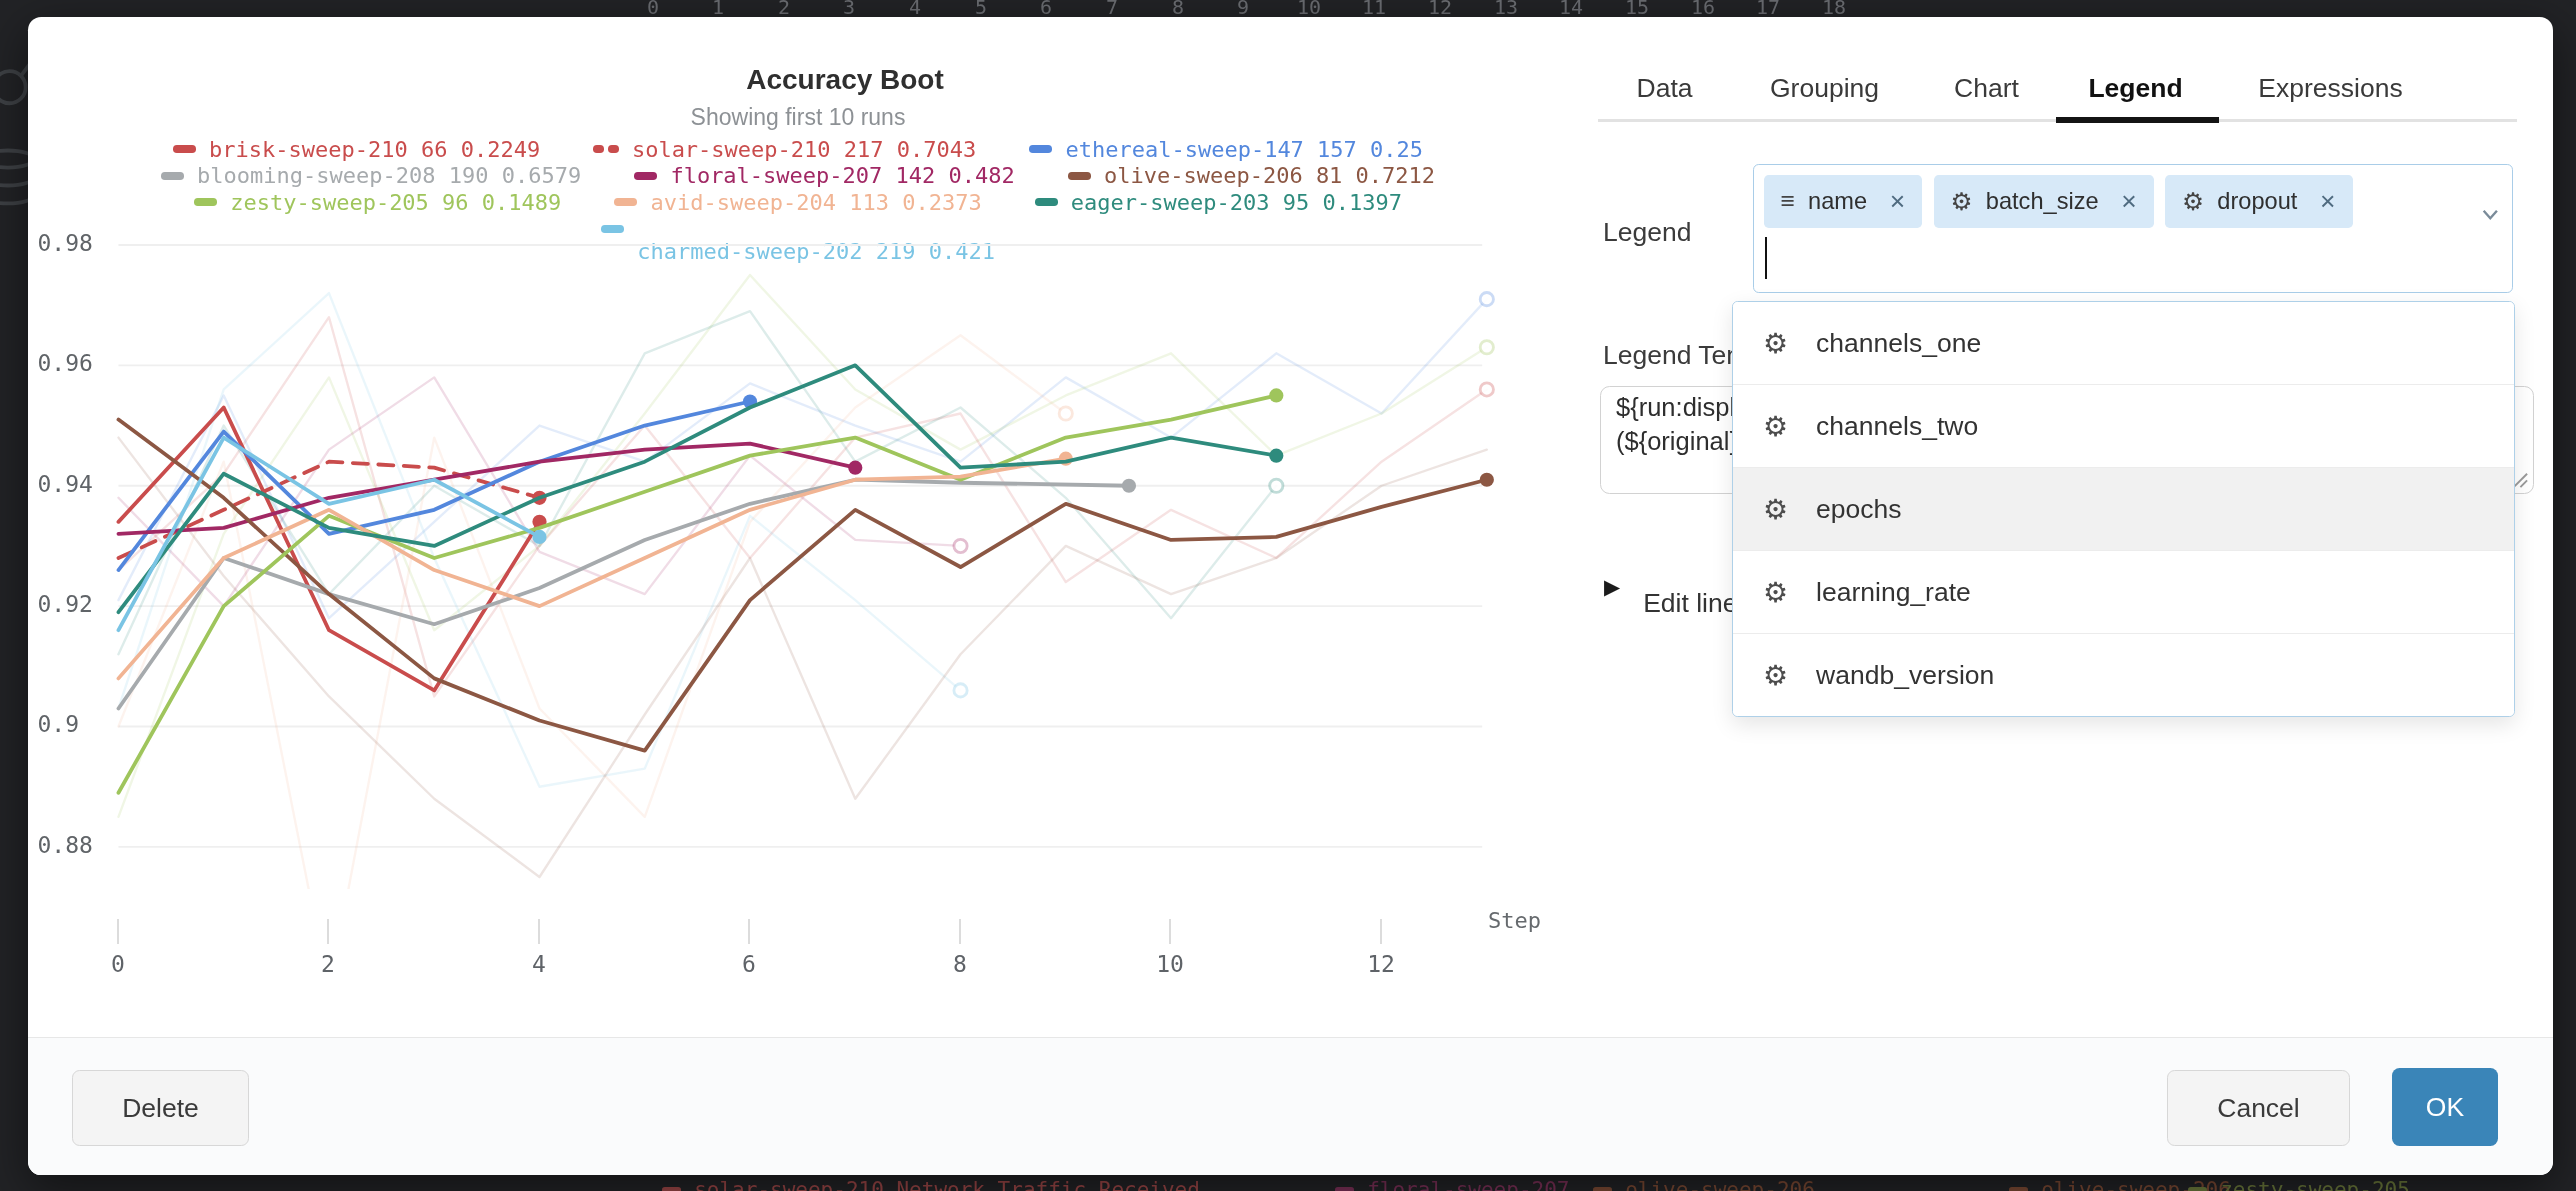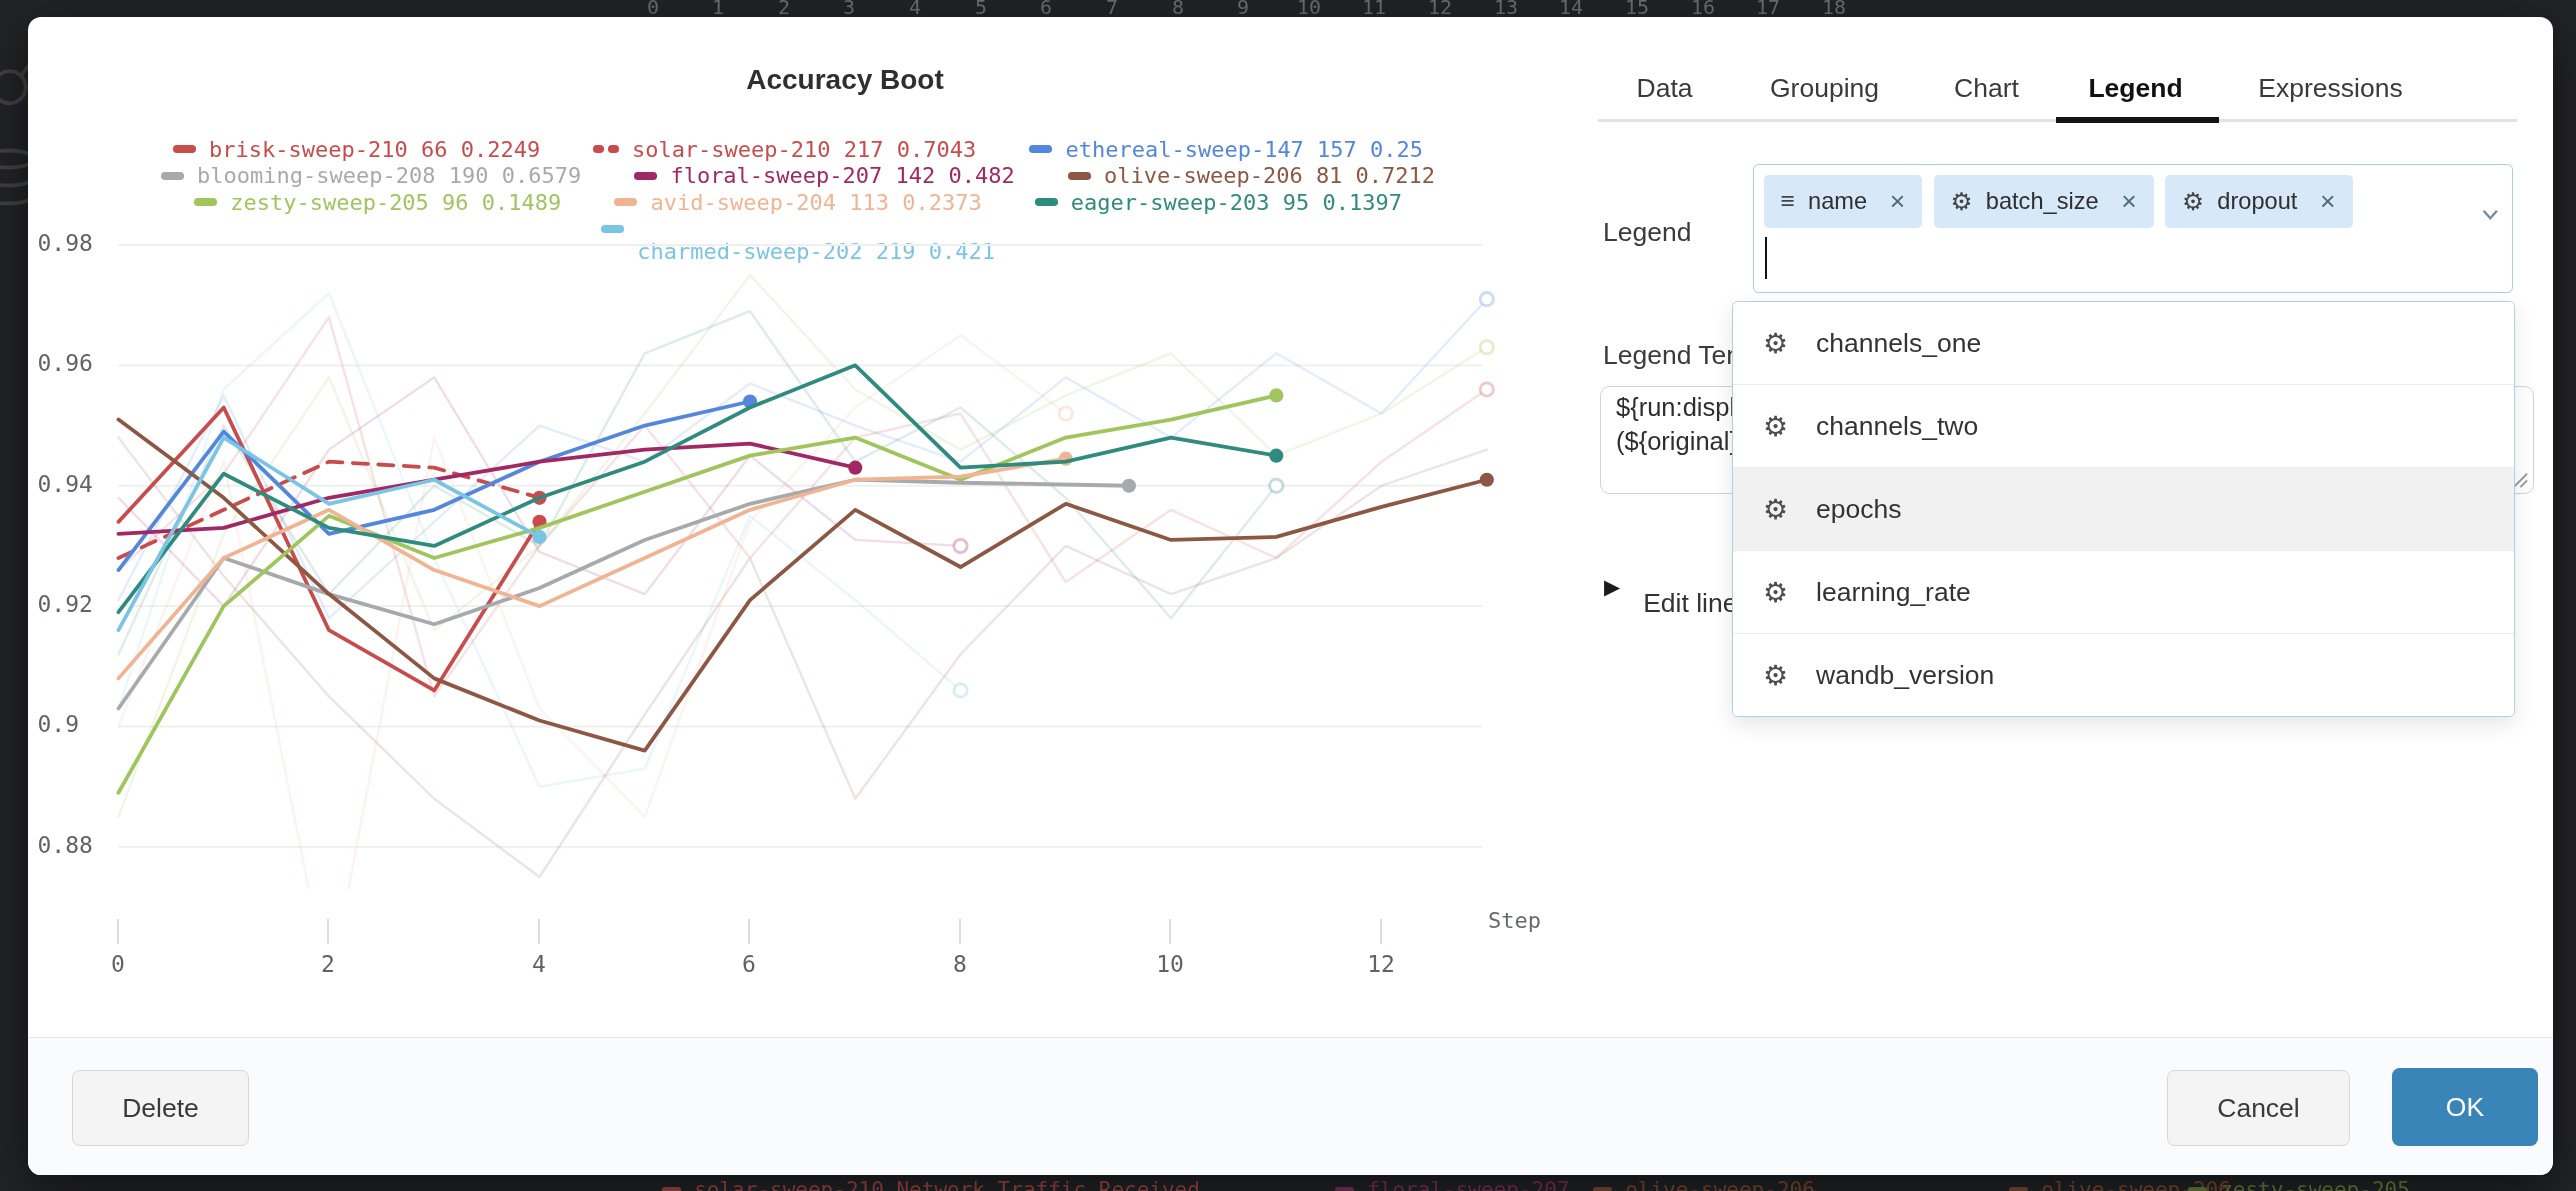--- a/index.html
+++ b/index.html
@@ -71,21 +71,21 @@
   .dd-icon{font-size:28px;color:#4d4d4d;width:32px;text-align:center;}
   
   #footer{position:absolute;left:0;bottom:0;width:100%;height:137px;background:#fafbfc;
        border-top:1.9px solid #e7e7e7;border-radius:0 0 13.2px 13.2px;}
   .btn{position:absolute;display:flex;align-items:center;justify-content:center;
        font-size:26.5px;border-radius:7.6px;cursor:pointer;}
   #btn-delete{left:44px;top:32px;width:175px;height:74px;background:#f4f4f4;
        border:1.9px solid #d7d7d7;color:#3a3a3a;}
   #btn-cancel{left:2139px;top:32px;width:181px;height:74px;background:#f4f4f4;
        border:1.9px solid #d7d7d7;color:#3a3a3a;}
-  #btn-ok{left:2364px;top:30px;width:146px;height:78px;color:#fff;border:none;}
+  #btn-ok{left:2364px;top:30px;width:106px;height:78px;color:#fff;border:none;}
 </style>
 </head>
 <body>
 
 <div id="root">
 
   <div id="top-strip">
       <span class="dim-num" style="left: 653px;">0</span>
       <span class="dim-num" style="left: 718px;">1</span>
       <span class="dim-num" style="left: 784px;">2</span>
@@ -134,20 +134,21 @@
       </div>
       <div class="dim-run" style="left: 2188px; color: rgb(108, 122, 60);">
         <i class="sw" style="background: rgb(108, 122, 60);"></i>
         <span>zesty-sweep-205</span>
       </div>
     </div>
 
   <div id="modal">
 
     <div id="chart-title">Accuracy Boot</div>
+    <div id="chart-subtitle">Showing first 10 runs</div>
     <div id="legend-rows">
         <div class="lg-row">
           <div class="lg-entry">
             <span class="lg-swatch">
               <i style="background: rgb(201, 76, 76);"></i>
             </span>
             <span style="color: rgb(201, 76, 76);">brisk-sweep-210 66 0.2249</span>
           </div>
           <div class="lg-entry">
             <span class="lg-swatch dashed">

